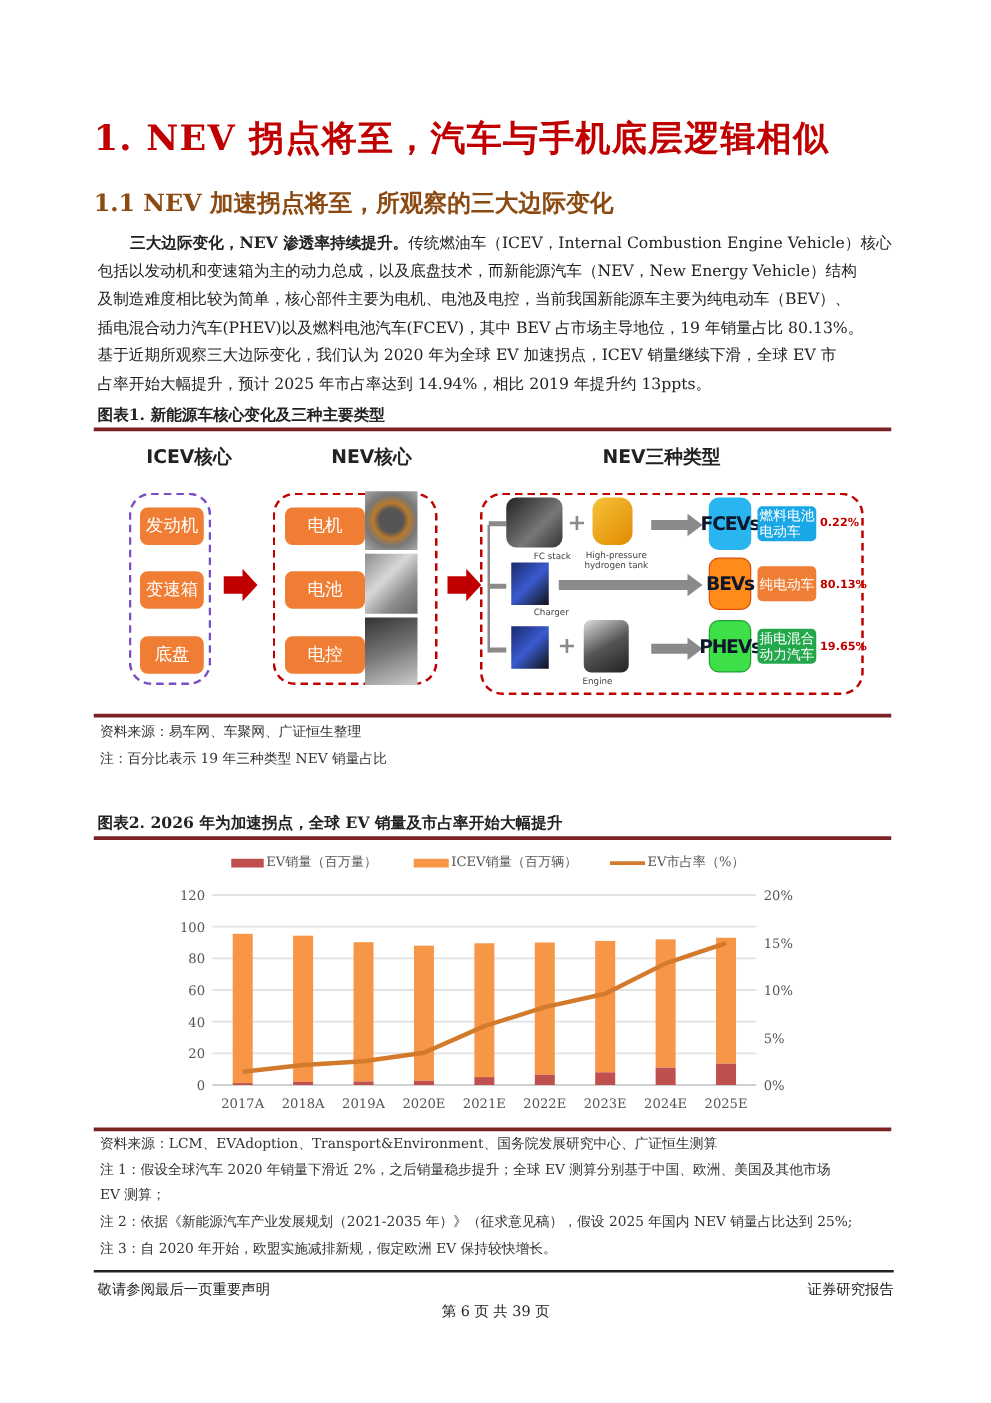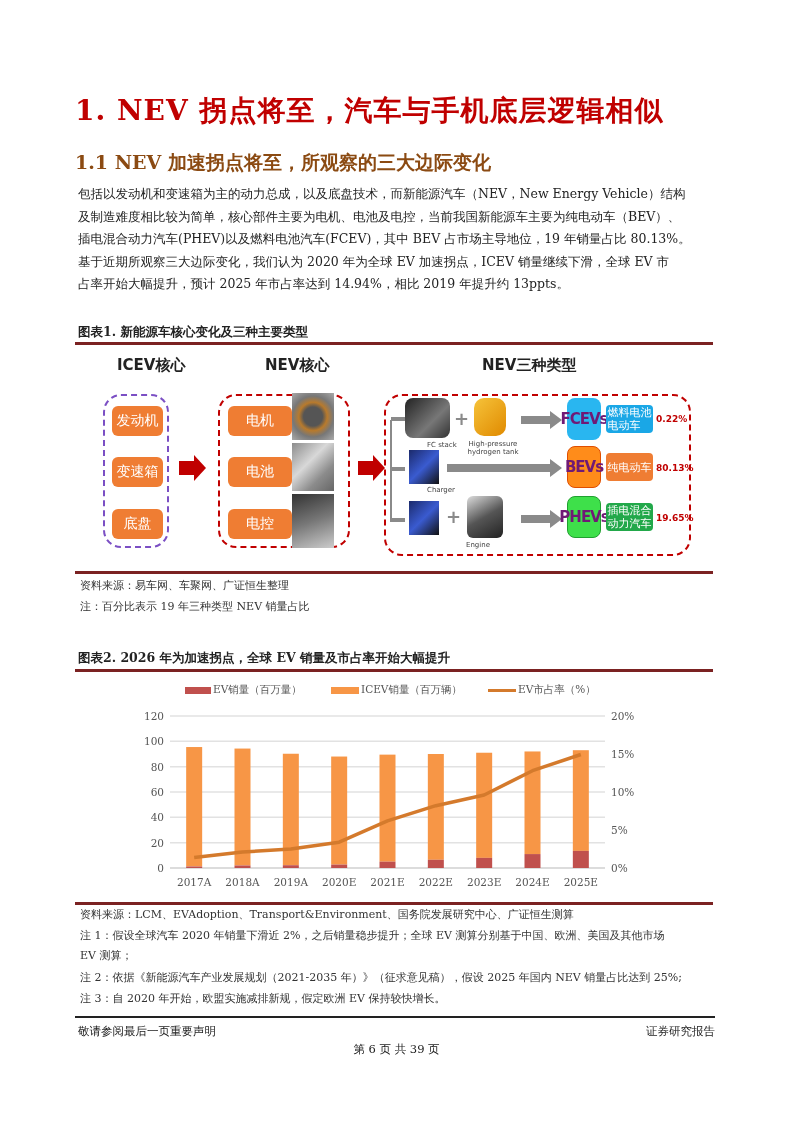--- a/index.html
+++ b/index.html
@@ -14,38 +14,39 @@
   .fig-title { font-size: 12.5px; font-weight: bold; white-space: nowrap; }
   .rule { height: 3px; background: #7b2222; left: 75px; width: 638px; }
   .note { font-size: 11px; color: #333; white-space: nowrap; }
   
   .diag-head { font-family: "DejaVu Sans", sans-serif; font-size: 15px; font-weight: bold; color: #222; white-space: nowrap; }
   .dbox { border: 2px dashed; border-radius: 18px; }
   .obtn { background: #ef7d33; color: #fff; border-radius: 6px; font-family: "DejaVu Sans", sans-serif;
           font-size: 14px; display: flex; align-items: center; justify-content: center; }
   .photo { background: linear-gradient(135deg,#9a9a9a,#5d5d5d 50%,#b8b8b8); }
   .type-badge { border-radius: 8px; font-family: "DejaVu Sans", sans-serif; font-weight: bold; font-size: 15px;
-                display: flex; align-items: center; justify-content: center; color: #701a75; letter-spacing: -1px; }
+                display: flex; align-items: center; justify-content: center; color: #0f172a; letter-spacing: -1px; }
   .type-label { border-radius: 4px; color: #fff; font-family: "DejaVu Sans", sans-serif; font-size: 11px;
                 display: flex; align-items: center; justify-content: center; text-align: left; line-height: 13px; }
   .pct { font-family: "DejaVu Sans", sans-serif; font-size: 9px; font-weight: bold; color: #c00000; white-space: nowrap; }
   .gray-arrow { background: #8a8a8a; height: 8px; }
   .gray-head { width: 0; height: 0; border-top: 9px solid transparent; border-bottom: 9px solid transparent; border-left: 12px solid #8a8a8a; }
   .cap { font-family: "DejaVu Sans", sans-serif; font-size: 7px; color: #444; white-space: nowrap; }
   
   .legend { font-size: 10.5px; color: #555; white-space: nowrap; display: flex; align-items: center; }
   .footer { font-size: 11.5px; color: #222; white-space: nowrap; }
 </style>
 </head>
 <body>
 
 <div class="abs h1">1. NEV 拐点将至，汽车与手机底层逻辑相似</div>
 <div class="abs h2">1.1 NEV 加速拐点将至，所观察的三大边际变化</div>
 
 <div class="abs para">
+  <span class="line" style="padding-left:26px;"><b>三大边际变化，NEV 渗透率持续提升。</b><span>传统燃油车（ICEV，Internal Combustion Engine Vehicle）核心</span></span>
   <span class="line">包括以发动机和变速箱为主的动力总成，以及底盘技术，而新能源汽车（NEV，New Energy Vehicle）结构</span>
   <span class="line">及制造难度相比较为简单，核心部件主要为电机、电池及电控，当前我国新能源车主要为纯电动车（BEV）、</span>
   <span class="line">插电混合动力汽车(PHEV)以及燃料电池汽车(FCEV)，其中 BEV 占市场主导地位，19 年销量占比 80.13%。</span>
   <span class="line">基于近期所观察三大边际变化，我们认为 2020 年为全球 EV 加速拐点，ICEV 销量继续下滑，全球 EV 市</span>
   <span class="line">占率开始大幅提升，预计 2025 年市占率达到 14.94%，相比 2019 年提升约 13ppts。</span>
 </div>
 
 <div class="abs fig-title" style="left:78px; top:324px;">图表1.    新能源车核心变化及三种主要类型</div>
 <div class="abs rule" style="top:342px;"></div>
 

